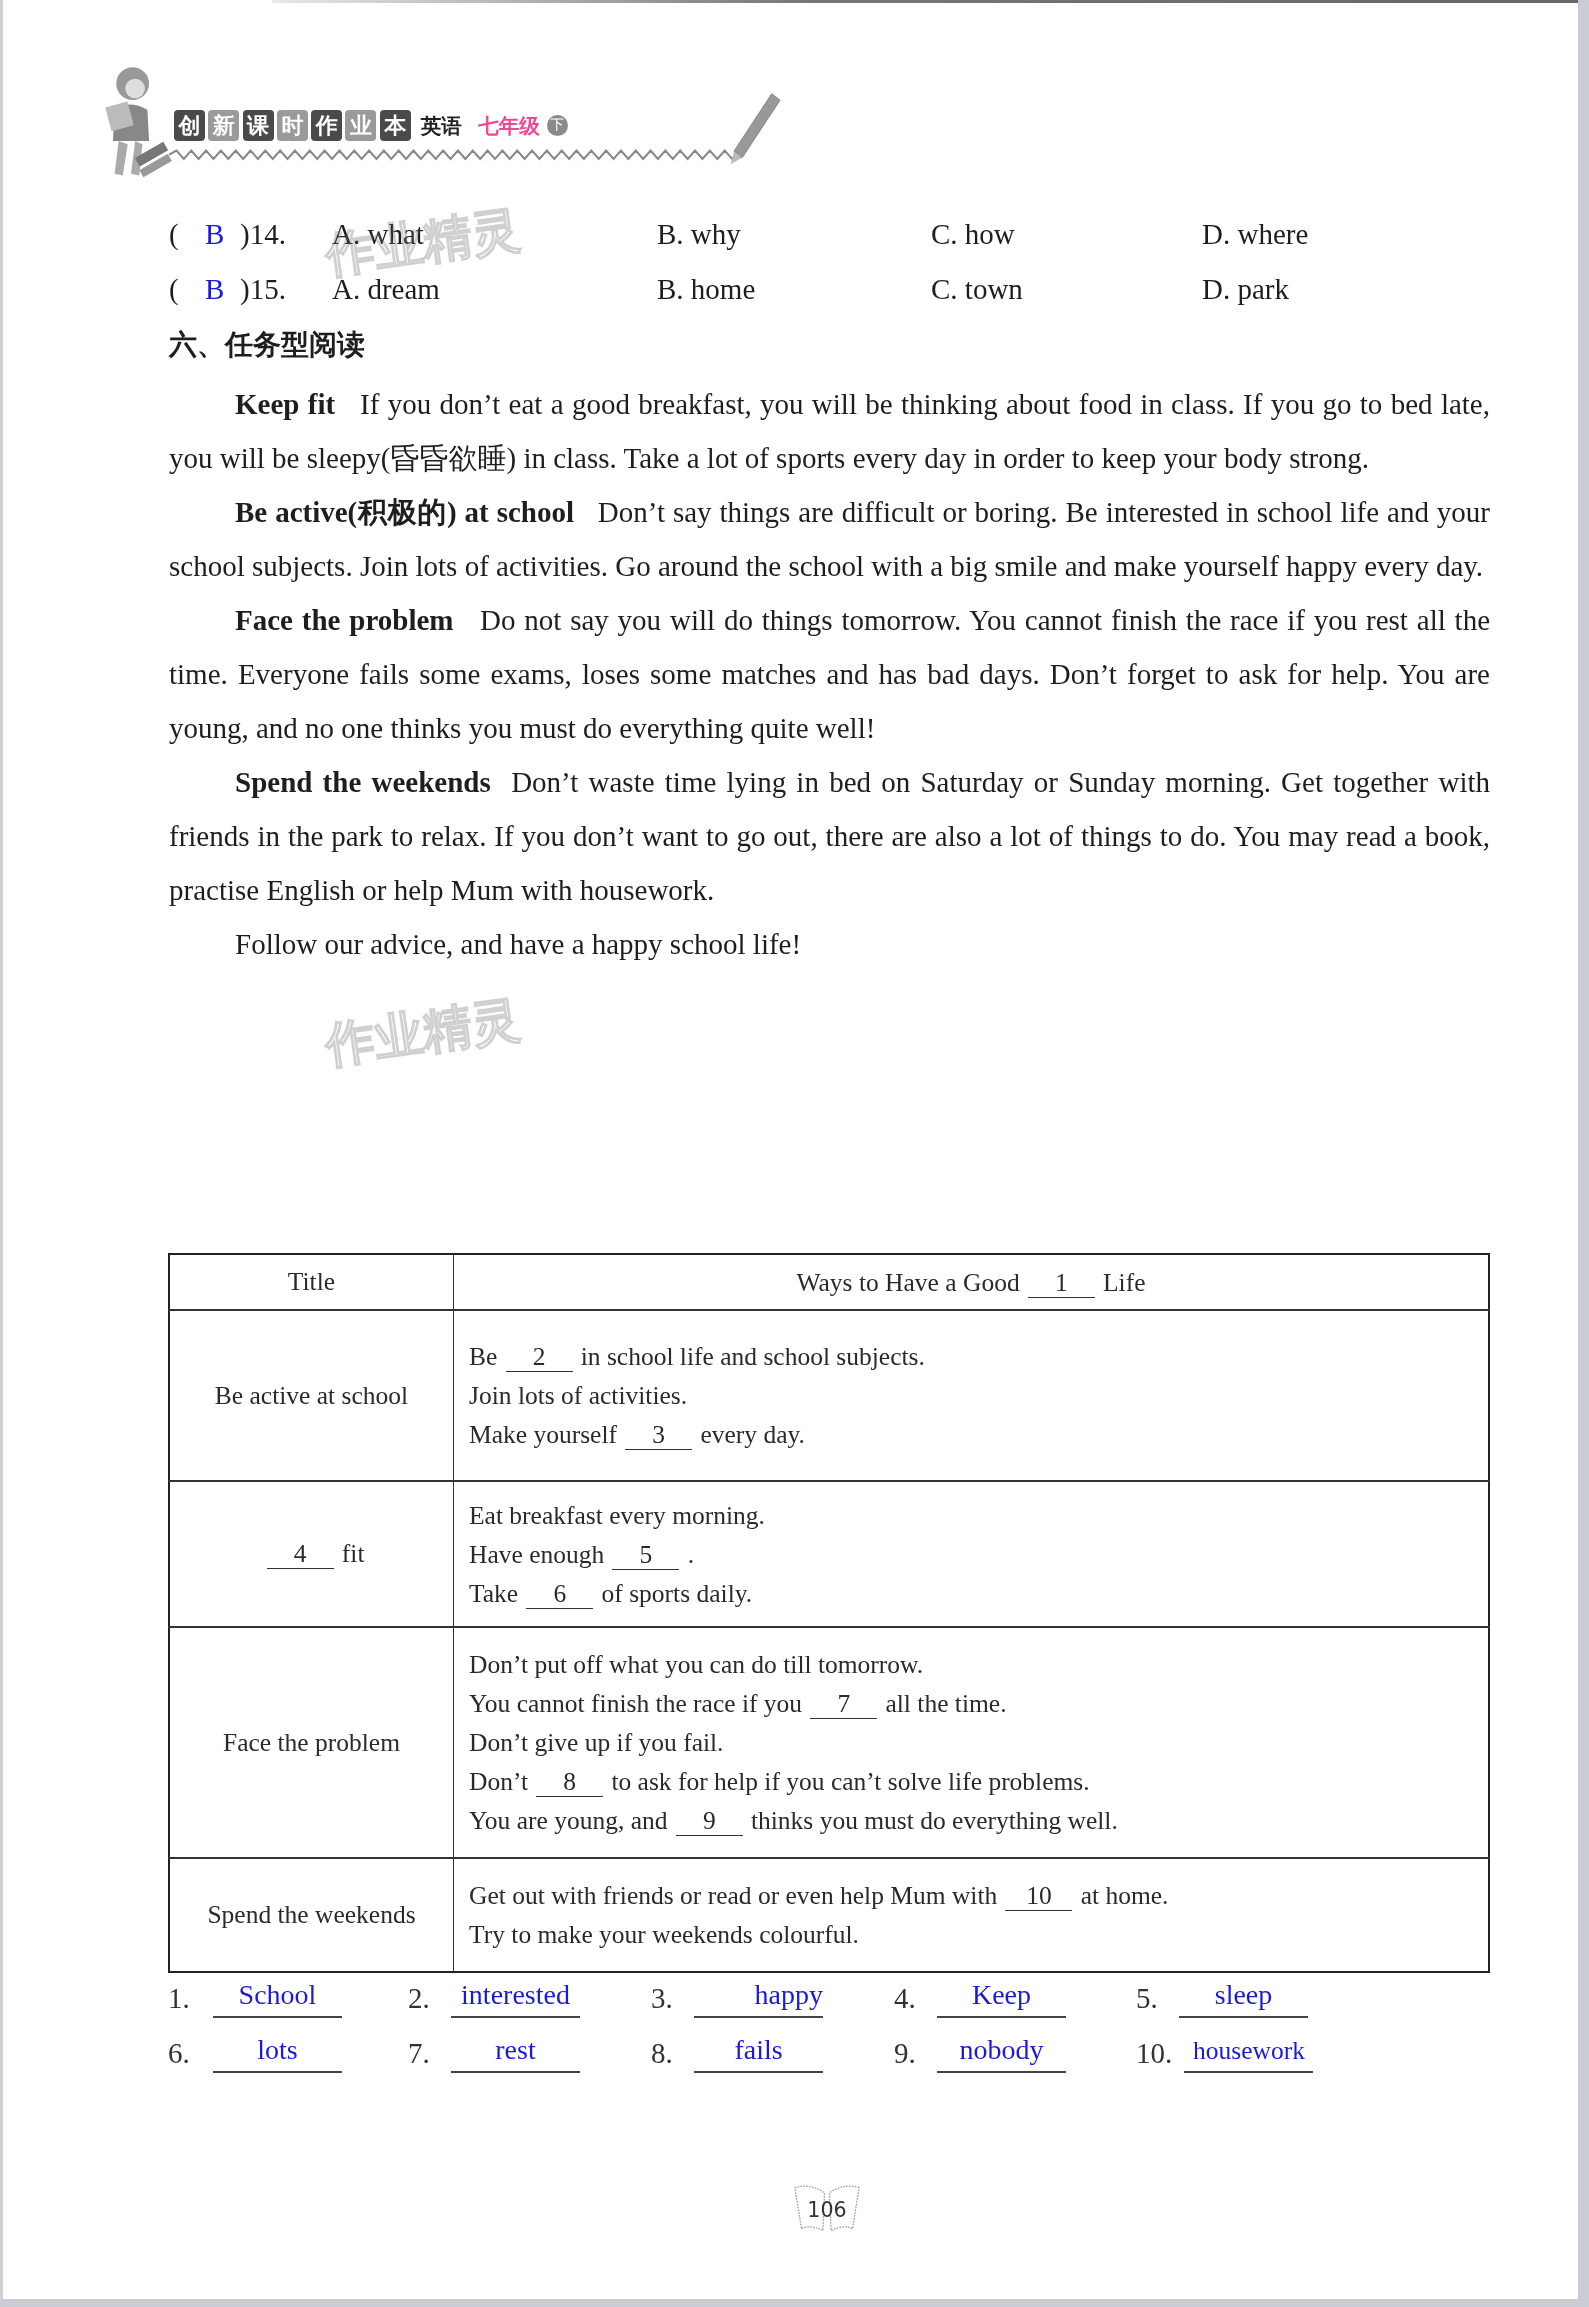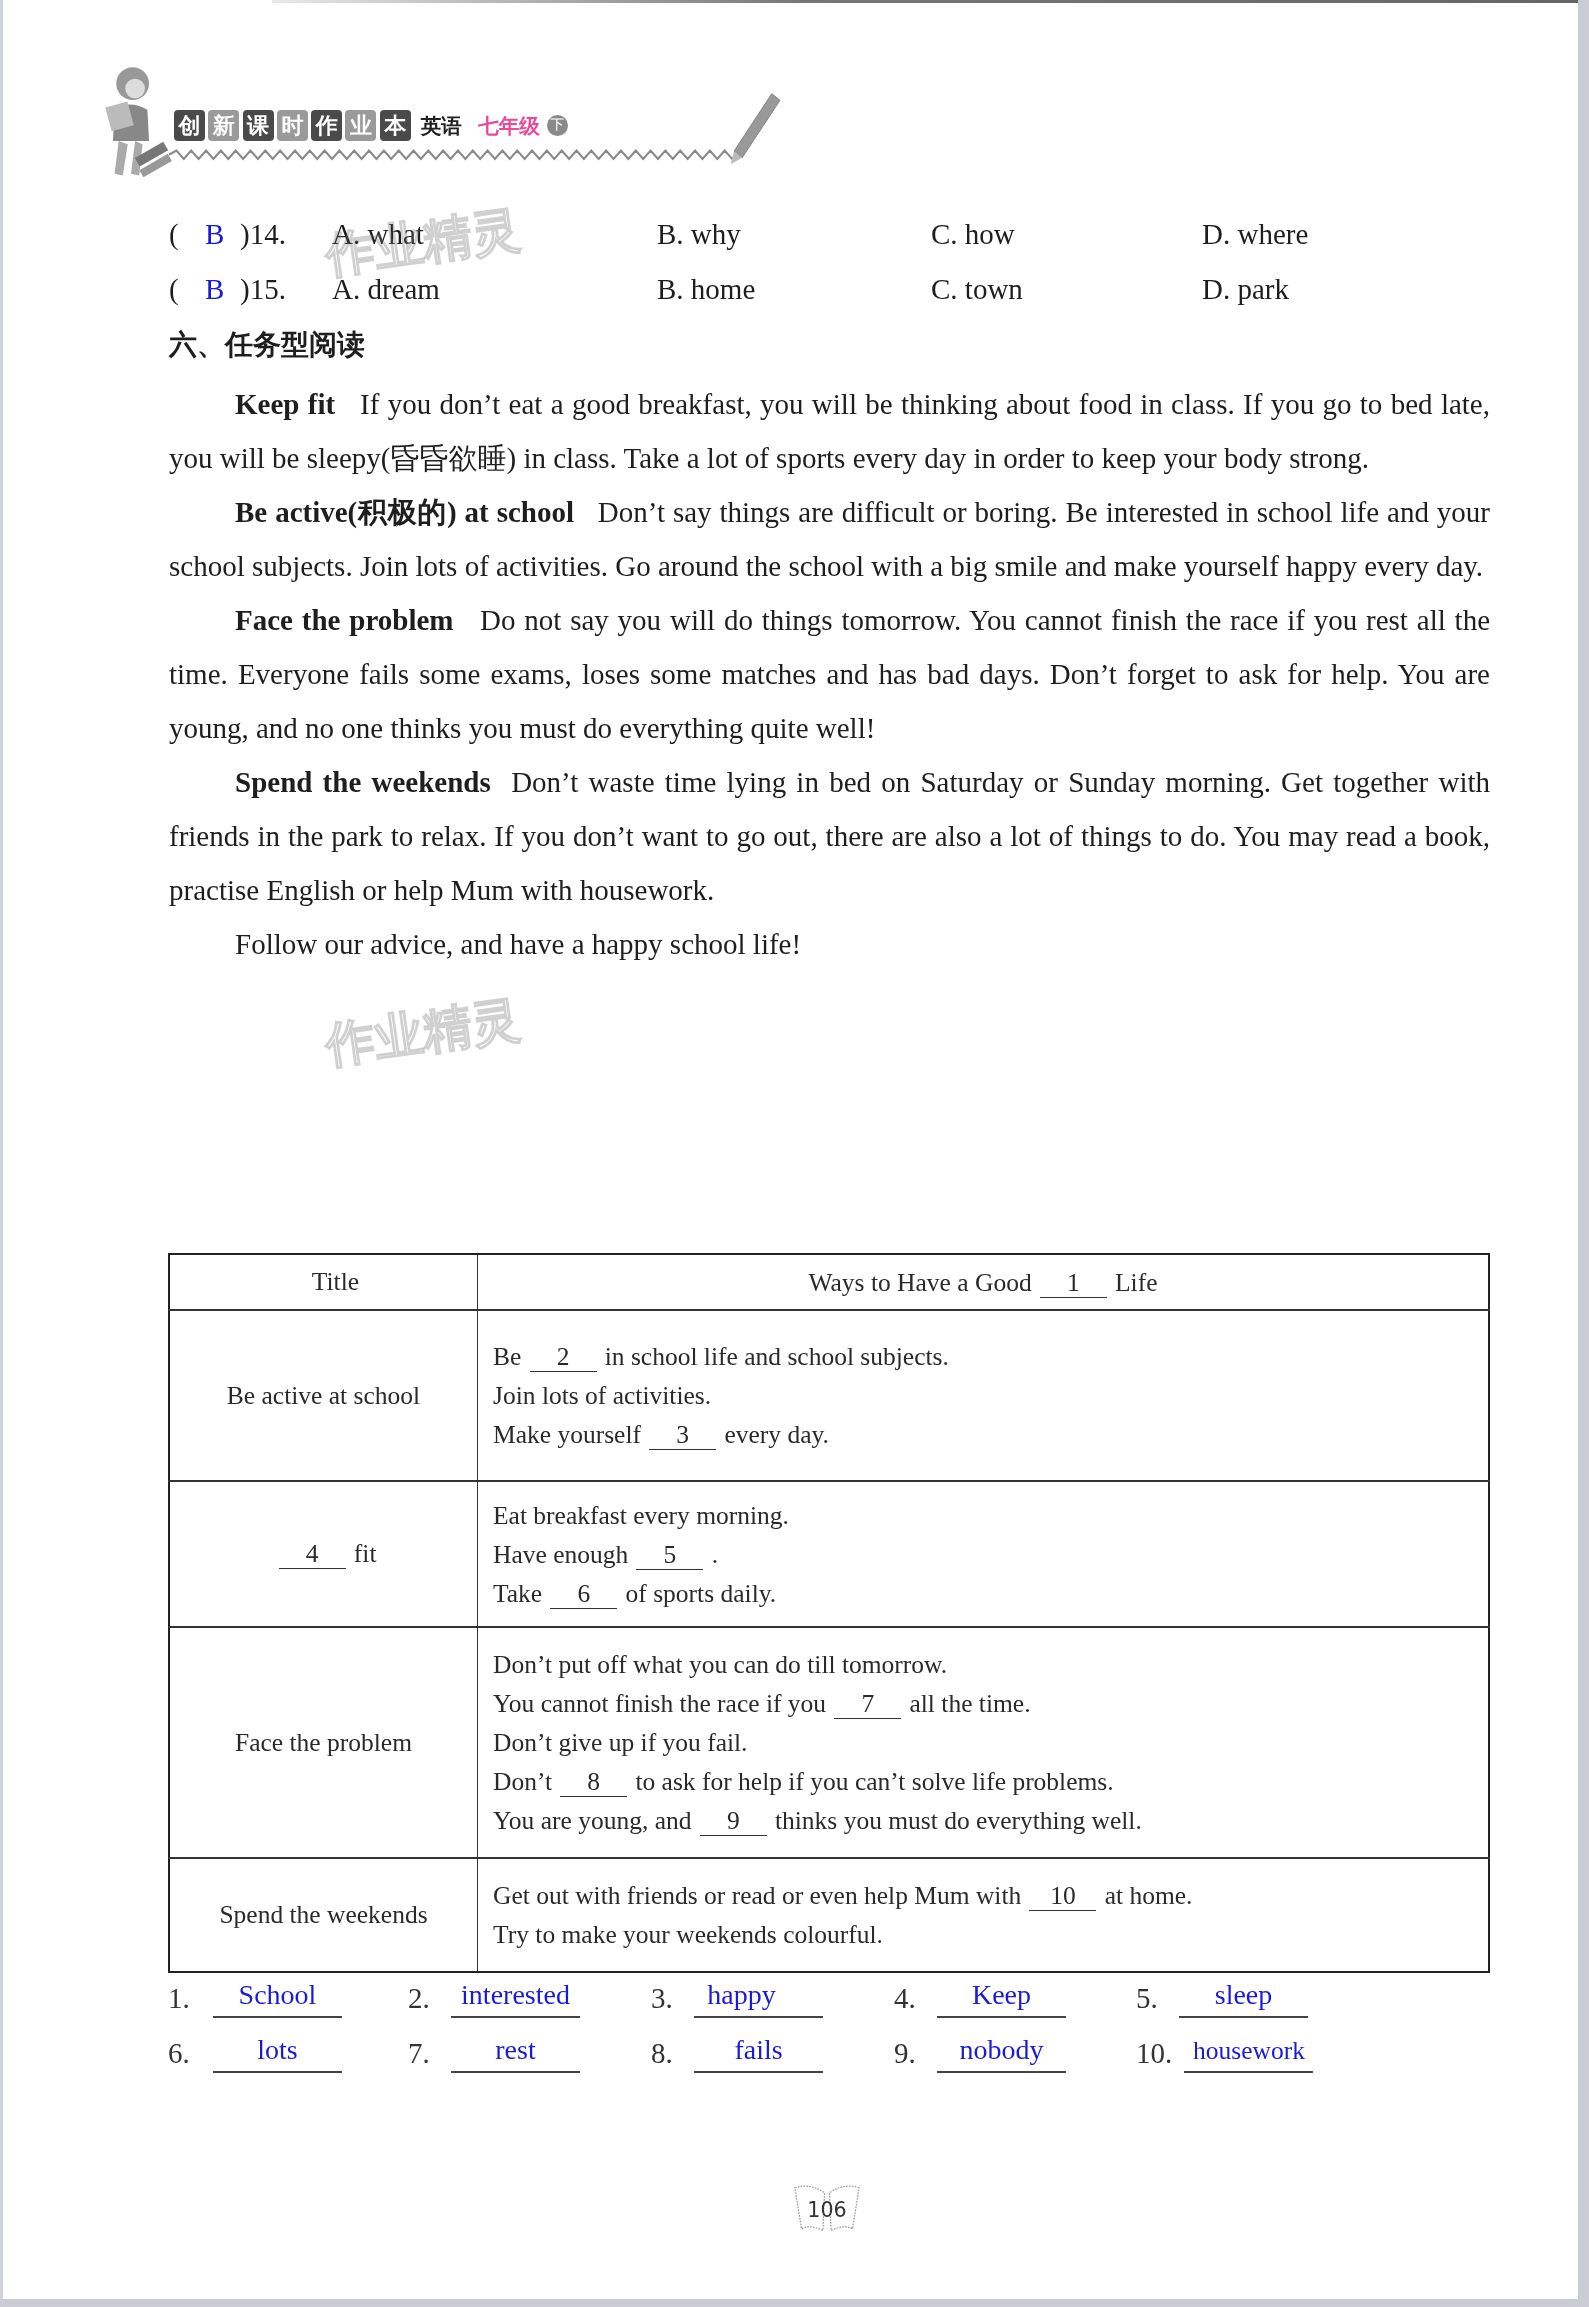--- a/index.html
+++ b/index.html
@@ -46,21 +46,21 @@
   .passage p { margin:0; text-indent:66px; text-align:justify; text-align-last:left; }
   .passage b { font-weight:bold; }
 
   
   .task-table { position:absolute; left:168px; top:1253px; width:1322px; border-collapse:collapse;
     border:2.5px solid #222; font-size:25.5px; color:#2a2a2a; }
   .task-table td { border:0.8px solid #333; vertical-align:middle; padding:0; }
   .task-table tr.sep td { border-top:2.1px solid #333; }
   .task-table td.title-col { width:283px; text-align:center; }
   .task-table td.content-col { padding-left:15px; line-height:39px; }
-  .task-table tr.head td { height:54px; text-align:center;padding-left:24px; }
+  .task-table tr.head td { height:54px; text-align:center; }
   .task-table tr.head td.content-col { padding-left:0; }
   .blank { display:inline-block; border-bottom:1.6px solid #333; min-width:67px; text-align:center;
     line-height:28px; margin:0 8.2px; }
 
   
   .answers { position:absolute; left:168px; top:1969px; width:1333px; height:123px; }
   .ans { position:absolute; height:49px; font-size:29px; }
   .ans-num { position:absolute; left:0; bottom:3.3px; color:#333; }
   .ans-line { position:absolute; bottom:0; height:1.6px; background:#444; }
   .ans-word { position:absolute; bottom:6.6px; color:#1a1adb; font-size:28px; text-align:center; }
@@ -196,21 +196,21 @@
     <span class="ans-word" style="left: 45px; width: 129px; color: rgb(26, 26, 219);">School</span>
   </div>
   <div class="ans" style="left:240px; top:0; width:177px;">
     <span class="ans-num">2.</span>
     <span class="ans-line" style="left:43px; width:129px;"></span>
     <span class="ans-word" style="left: 43px; width: 129px; color: rgb(26, 26, 219);">interested</span>
   </div>
   <div class="ans" style="left:483px; top:0; width:177px;">
     <span class="ans-num">3.</span>
     <span class="ans-line" style="left:43px; width:129px;"></span>
-    <span class="ans-word" style="left: 26px; width: 129px; color: rgb(26, 26, 219);">happy</span>
+    <span class="ans-word" style="left: 43px; width: 129px; color: rgb(26, 26, 219); text-align: right;">happy</span>
   </div>
   <div class="ans" style="left:726px; top:0; width:177px;">
     <span class="ans-num">4.</span>
     <span class="ans-line" style="left:43px; width:129px;"></span>
     <span class="ans-word" style="left: 43px; width: 129px; color: rgb(26, 26, 219);">Keep</span>
   </div>
   <div class="ans" style="left:968px; top:0; width:177px;">
     <span class="ans-num">5.</span>
     <span class="ans-line" style="left:43px; width:129px;"></span>
     <span class="ans-word" style="left: 43px; width: 129px; color: rgb(26, 26, 219);">sleep</span>

